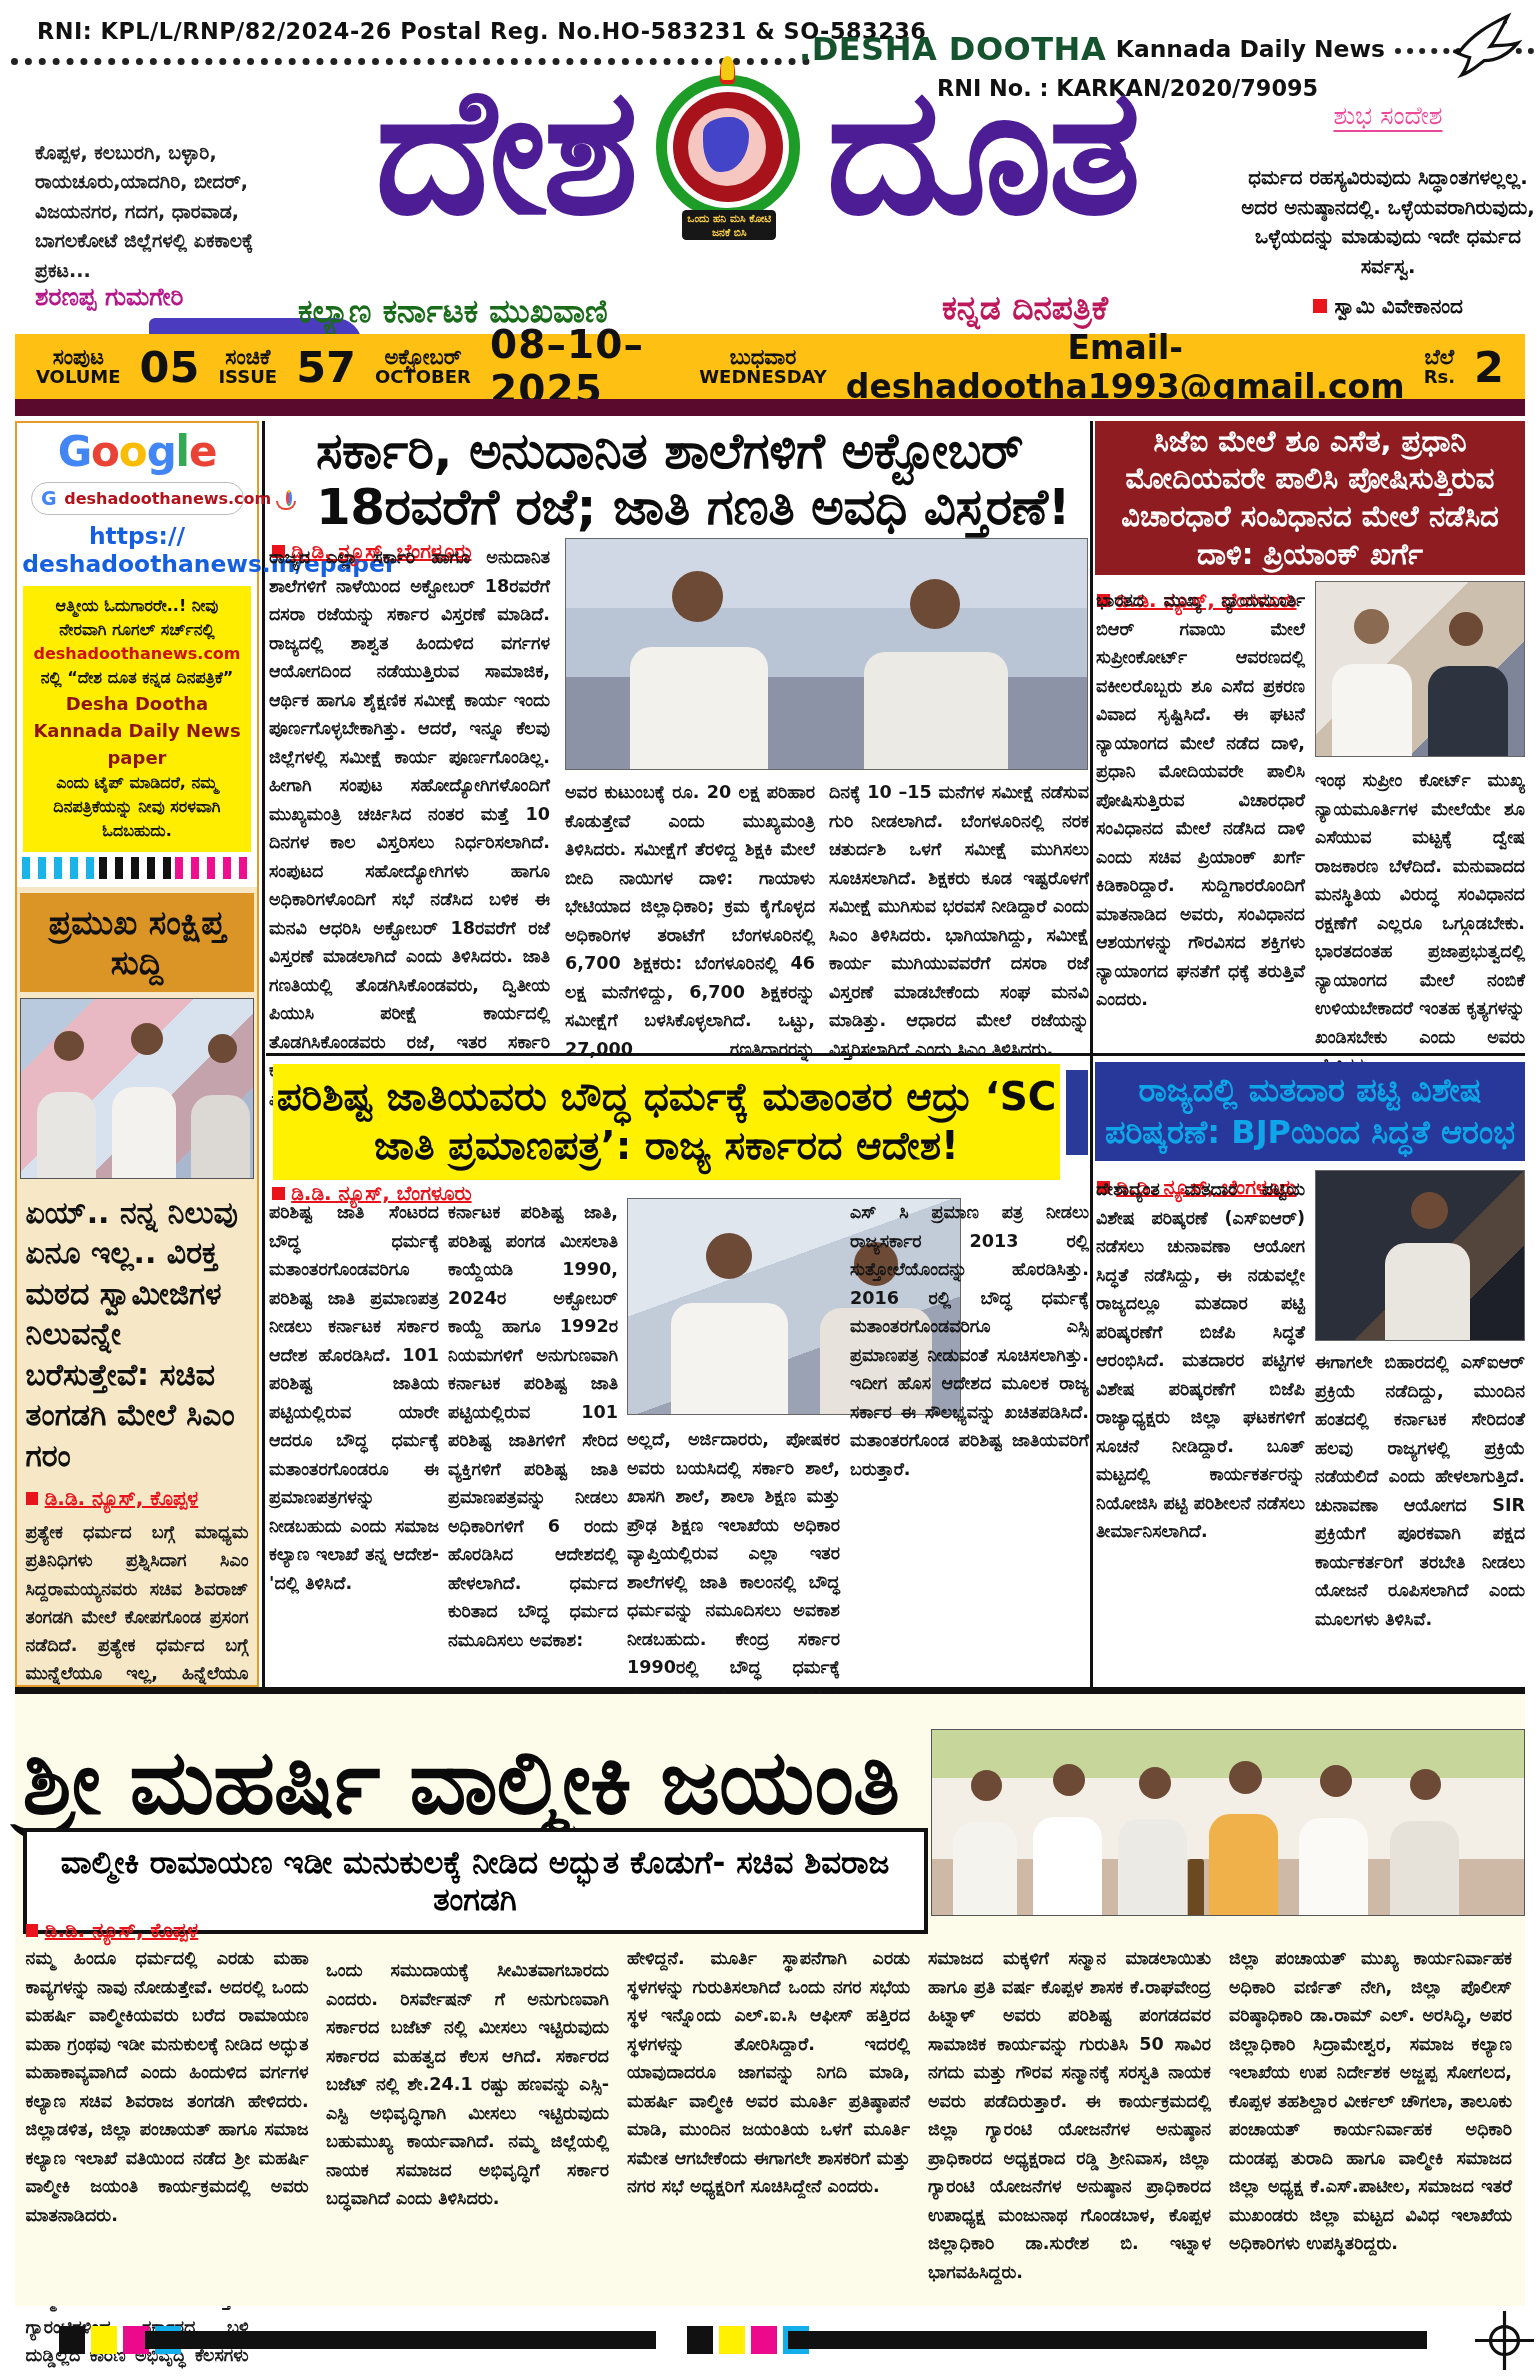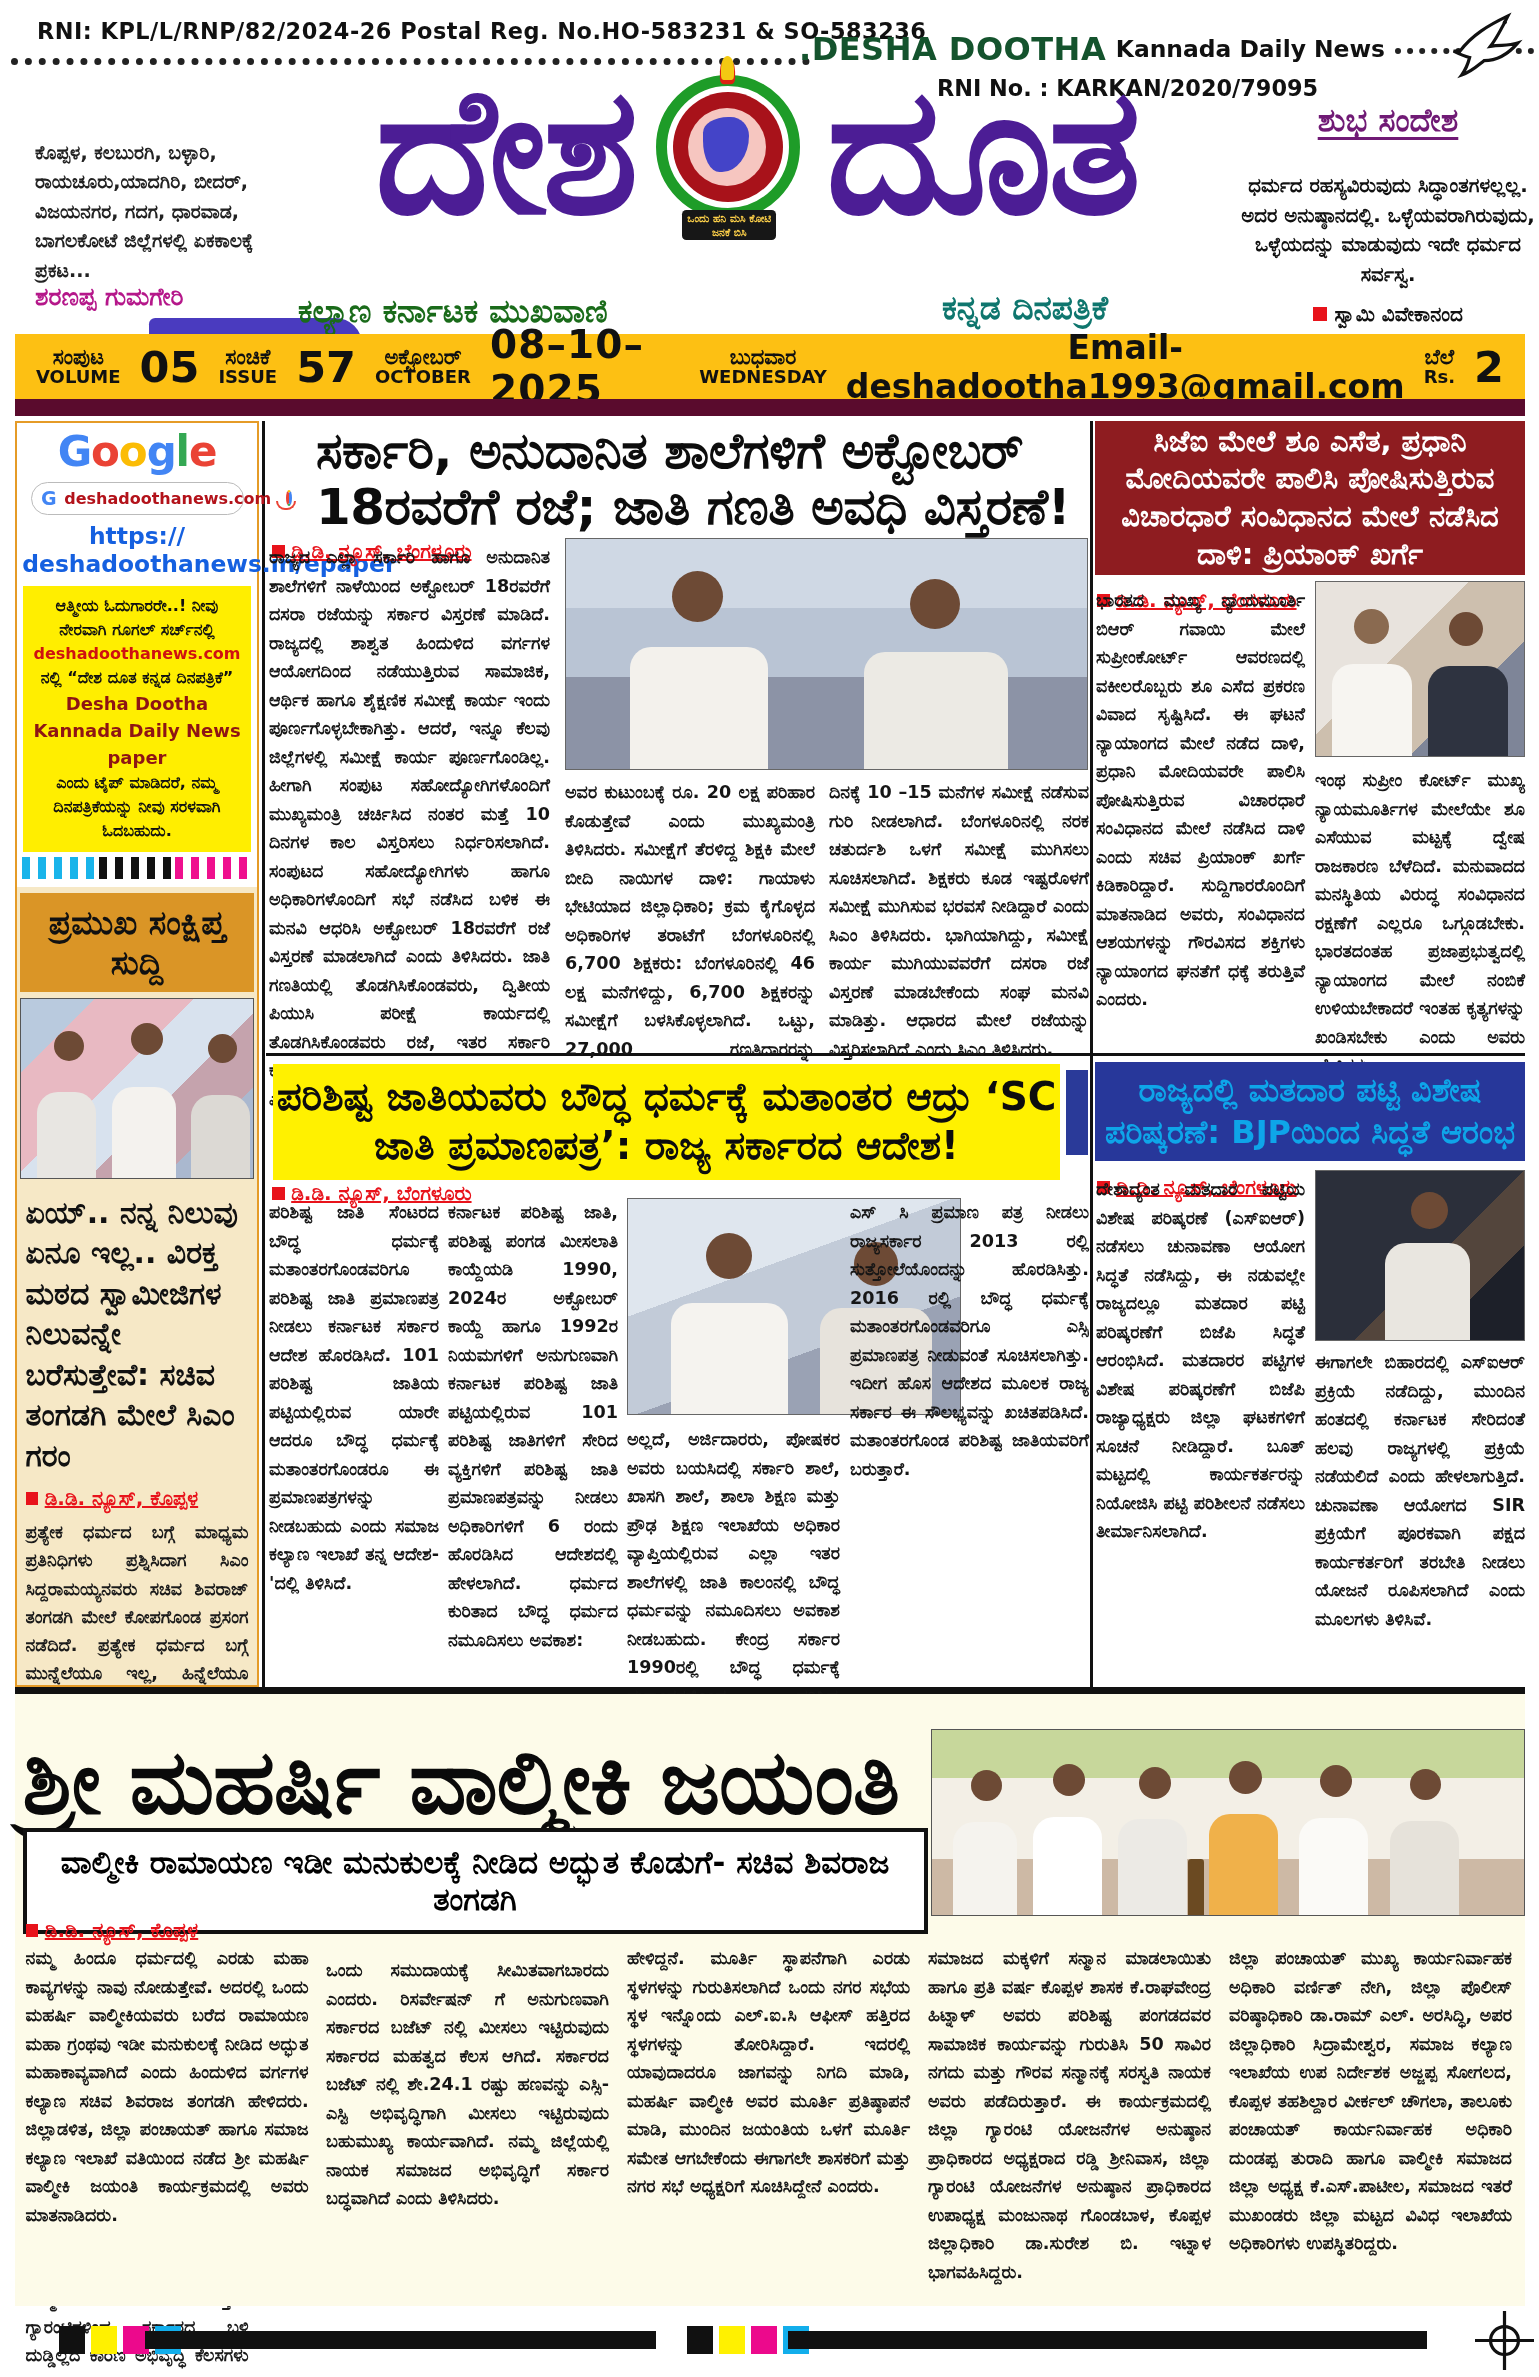--- a/index.html
+++ b/index.html
@@ -26,24 +26,24 @@
   .mast-word { font-size:176px; font-weight:900; color:#4c1d95; line-height:1; letter-spacing:-4.3px; }
   .emblem { width:160px; height:176px; position:relative; flex:0 0 auto; }
   .emblem .wreath { position:absolute; left:5.3px; top:10.6px; width:144px; height:144px; border-radius:50%; border:11.7px solid #1e9c28; }
   .emblem .ring { position:absolute; left:22.4px; top:28px; width:110px; height:110px; border-radius:50%; background:#a8121a; }
   .emblem .core { position:absolute; left:38px; top:44px; width:78px; height:78px; border-radius:50%; background:#f6c6c0; }
   .emblem .india { position:absolute; left:53px; top:53px; width:46px; height:55px; background:#4444c8; border-radius:58% 42% 62% 38% / 30% 36% 70% 60%; }
   .emblem .flame { position:absolute; left:71px; top:-8.5px; width:12.8px; height:24.5px; background:#f3c912; border-radius:50% 50% 20% 20%; box-shadow:0 3.2px 0 1.1px #d21; }
   .emblem .ribbon { position:absolute; left:32px; top:146px; width:94px; height:30px; background:#171717; color:#ffd24a;
       font-size:10.6px; font-weight:800; text-align:center; line-height:1.3; border-radius:4.3px; padding-top:2.1px; }
   .tagline-green { position:absolute; left:298px; top:292px; font-size:32px; font-weight:900; color:#1a6b1a; }
-  .tagline-blue { position:absolute; left:942px; top:288px; font-size:33px; font-weight:900; color:#0f766e; }
+  .tagline-blue { position:absolute; left:942px; top:288px; font-size:33px; font-weight:900; color:#be185d; }
 
   .quote-box { position:absolute; left:1241px; top:101px; width:294px; text-align:center; }
-  .quote-title { font-size:32px; font-weight:700; color:#701a75; text-decoration:underline; text-underline-offset:6.4px; }
+  .quote-title { font-size:25px; font-weight:400; color:#ec4899; text-decoration:underline; text-underline-offset:6.4px; }
   .quote-text { margin-top:32px; font-size:19.7px; font-weight:800; color:#111; line-height:1.5; }
   .quote-author { margin-top:12.8px; font-size:20px; font-weight:800; color:#111; }
   .quote-author .sq { display:inline-block; width:14px; height:14px; background:#e8131b; margin-right:7.5px; }
   .quote-divider { margin:24.5px auto 0; width:181px; height:5.3px; background:#111; position:relative; }
   .quote-divider::after { content:""; position:absolute; left:64px; top:-7.5px; width:48px; height:20px; background:#111; }
 
   
   .infobar { position:absolute; left:15px; top:334px; width:1510px; height:65px; background:#fdc013; display:flex; align-items:center; padding:0 21px; gap:19px; }
   .ib-pair { text-align:center; font-weight:900; color:#111; line-height:1.05; }
   .ib-pair .kn { font-size:21px; } .ib-pair .en { font-size:18px; }

